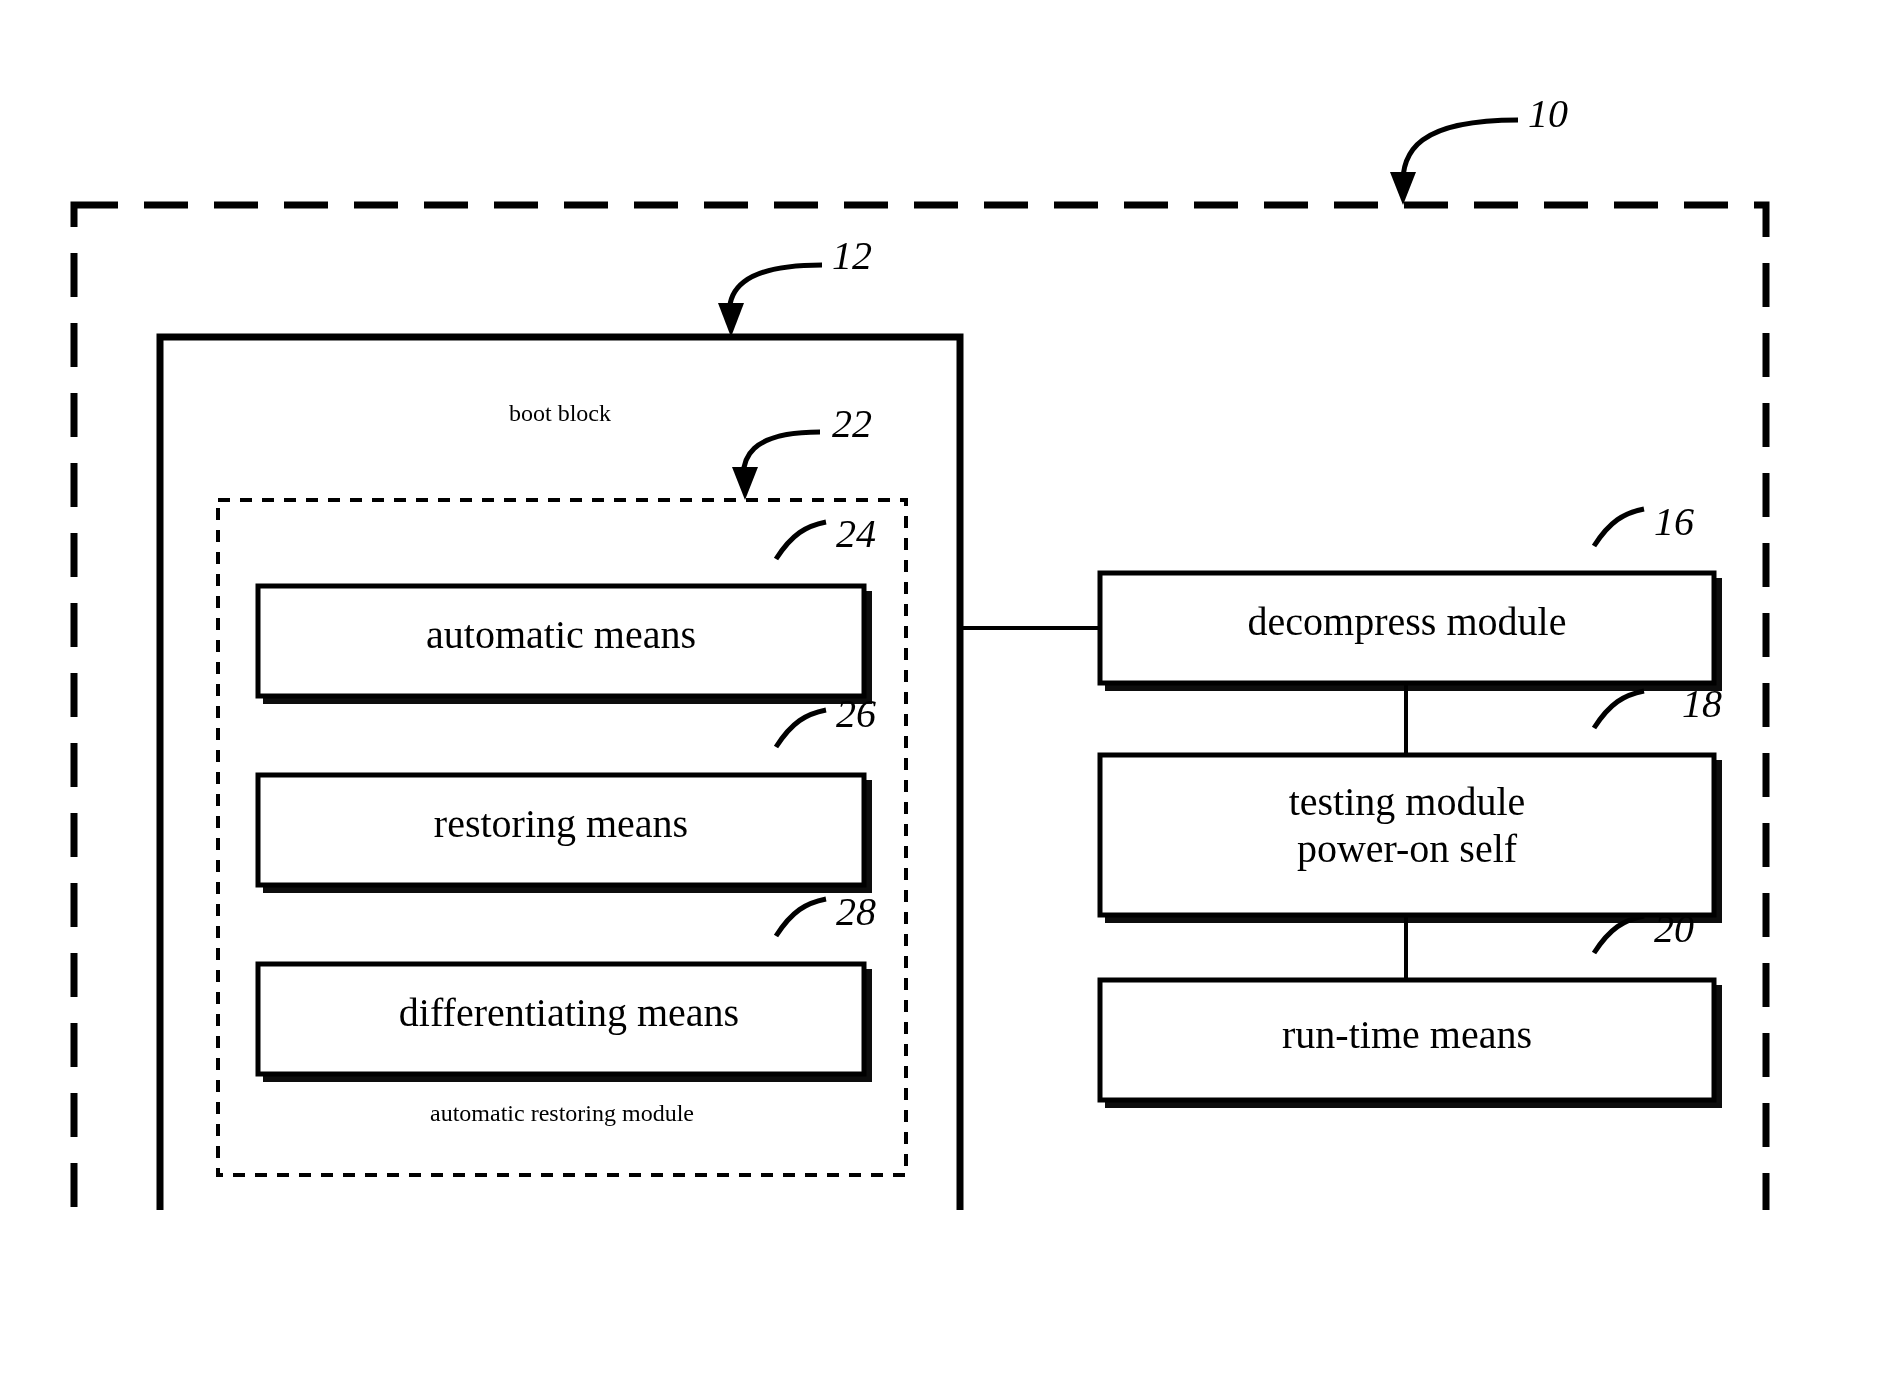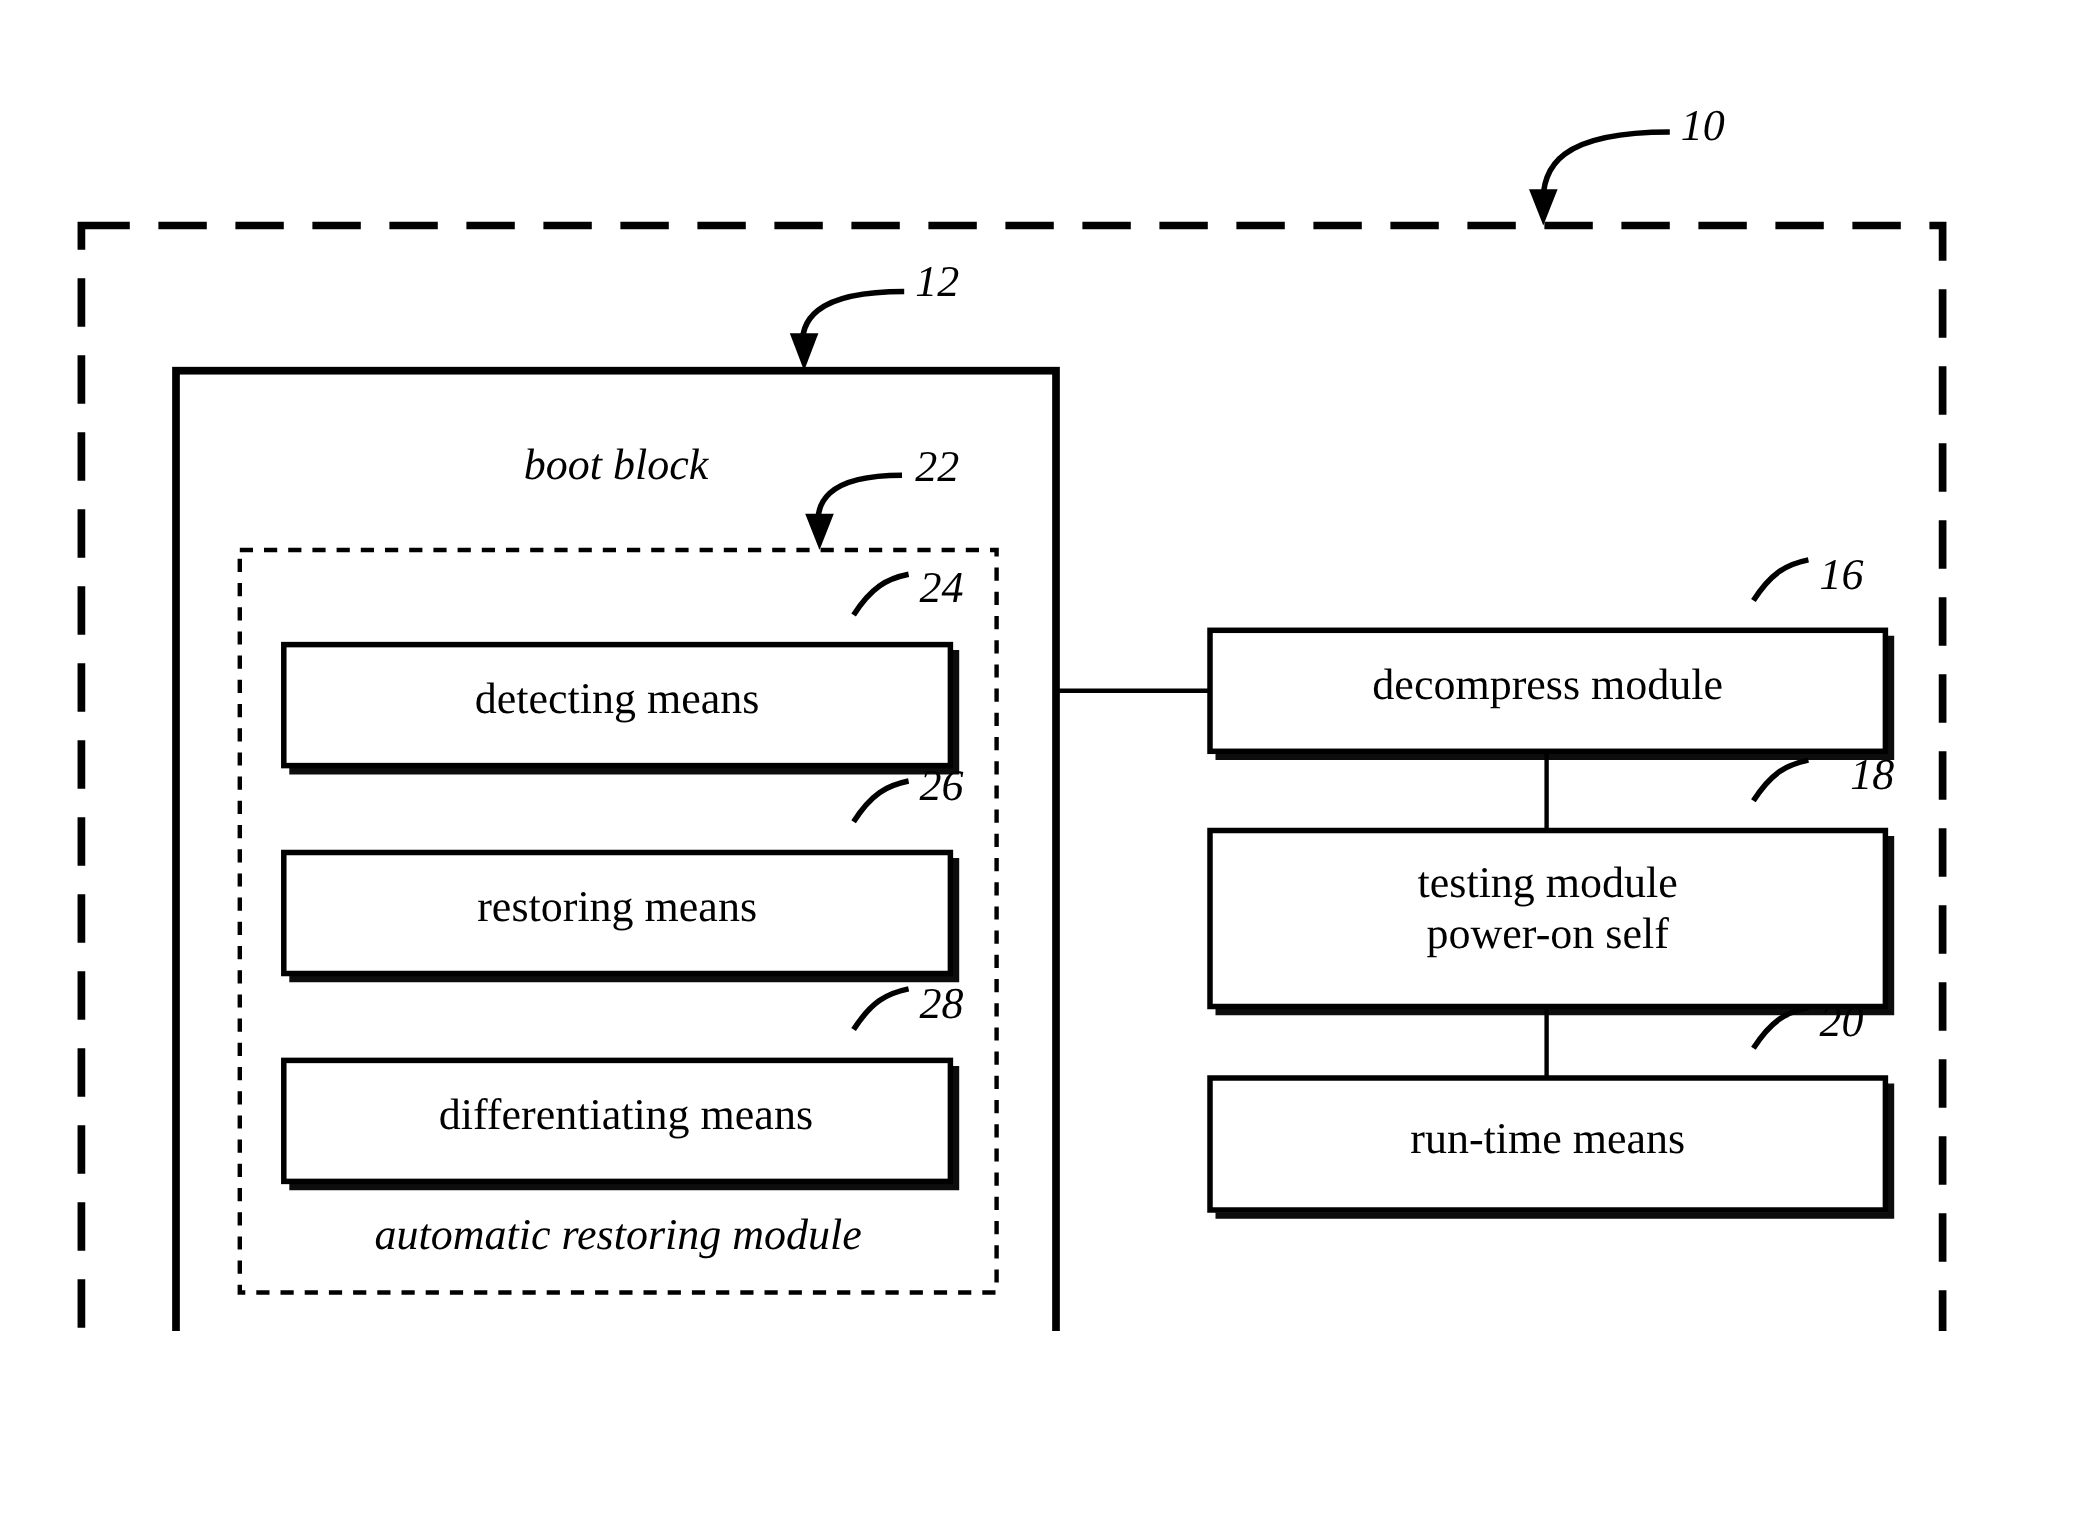--- a/index.html
+++ b/index.html
@@ -34,22 +34,21 @@
     position: absolute;
     font-size: 40px;
     font-style: italic;
     color: #000;
     white-space: nowrap;
   }
   .box-label {
     font-size: 40px;
   }
   .big-label {
-    font-size: 40px;
-    font-style: italic;
+    font-size: 24px;
   }
   .two-line {
     line-height: 1.18;
   }
 </style>
 </head>
 <body>
 
 <div id="stage">
 
@@ -110,21 +109,21 @@
   <div class="ref" style="left:836px; top:690px;">26</div>
   <div class="ref" style="left:836px; top:888px;">28</div>
   <div class="ref" style="left:1654px; top:498px;">16</div>
   <div class="ref" style="left:1654px; top:680px;margin-left:28px;">18</div>
   <div class="ref" style="left:1654px; top:905px;">20</div>
 
   <div class="lbl big-label" style="left:160px; top:400px; width:800px;">boot block</div>
 
   <div class="lbl big-label" style="left:218px; top:1100px; width:688px;">automatic restoring module</div>
 
-  <div class="lbl box-label" style="left:258px; top:613px; width:606px;">detecting means</div>
+  <div class="lbl box-label" style="left:258px; top:613px; width:606px;">automatic means</div>
 
   <div class="lbl box-label" style="left:258px; top:802px; width:606px;">restoring means</div>
 
   <div class="lbl box-label" style="left:266px; top:991px; width:606px;">differentiating means</div>
 
   <div class="lbl box-label" style="left:1100px; top:600px; width:614px;">decompress module</div>
 
   <div class="lbl box-label two-line" style="left:1100px; top:778px; width:614px;">
     <div>testing module</div>
     <div>power-on self</div>

